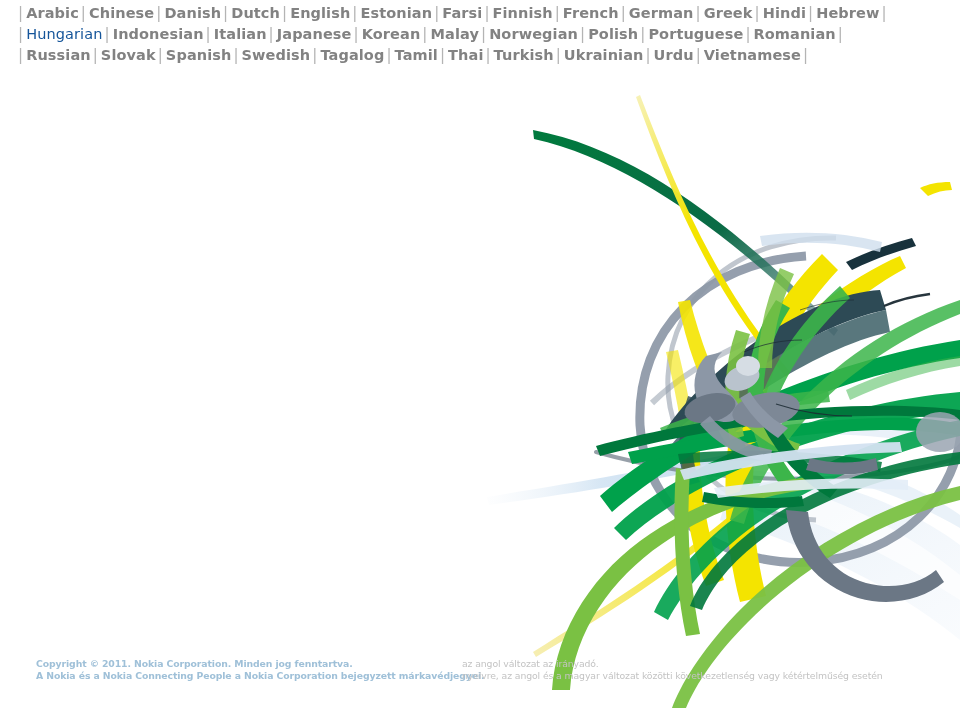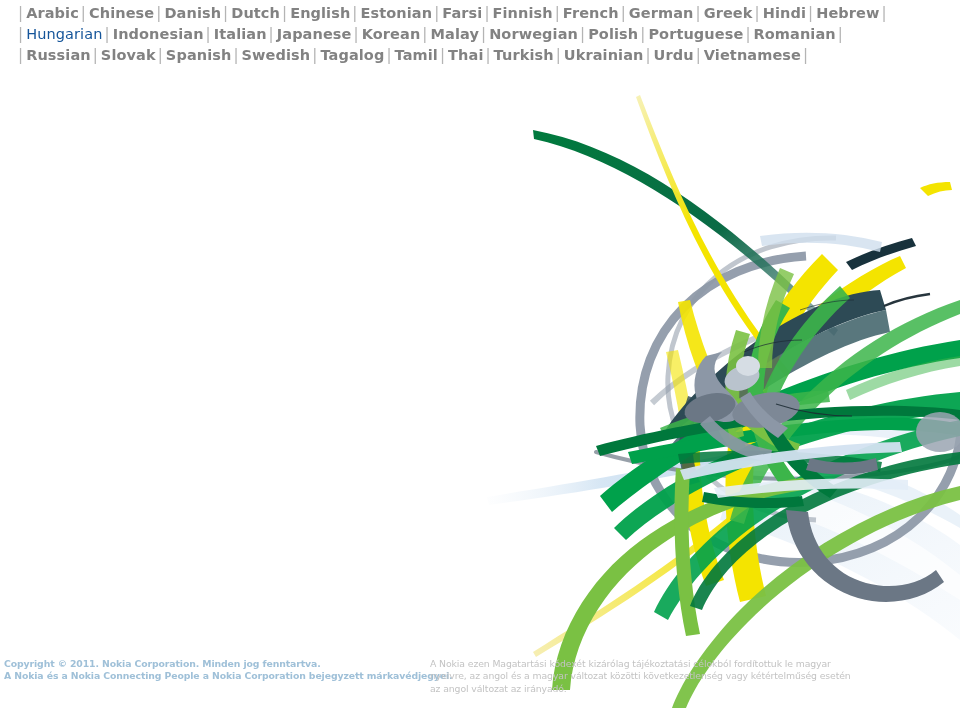--- a/index.html
+++ b/index.html
@@ -87,21 +87,21 @@
   #footer-right {
     position: absolute;
     left: 430px;
     top: 12px;
     width: 440px;
     font-size: 9.3px;
     line-height: 12.4px;
     color: #c3c3c3;
     letter-spacing: -0.1px;
   }
-  .fline { display: block; white-space: nowrap; }
+  .fline { display: block; white-space: nowrap; margin-left: 32px; }
 </style>
 </head>
 <body>
 
 <div id="artwork">
   <svg width="960" height="708" viewBox="0 0 960 708" xmlns="http://www.w3.org/2000/svg">
     <defs>
       <linearGradient id="gDkGreenFade" x1="0" y1="0" x2="1" y2="1">
         <stop offset="0" stop-color="#007a3d"></stop>
         <stop offset="0.55" stop-color="#0b6b46"></stop>
@@ -255,17 +255,16 @@
   <div class="lang-row" id="lang-row-1"><span class="lang-sep">|</span><span class="lang-link is-current">Hungarian</span><span class="lang-sep">|</span><span class="lang-link">Indonesian</span><span class="lang-sep">|</span><span class="lang-link">Italian</span><span class="lang-sep">|</span><span class="lang-link">Japanese</span><span class="lang-sep">|</span><span class="lang-link">Korean</span><span class="lang-sep">|</span><span class="lang-link">Malay</span><span class="lang-sep">|</span><span class="lang-link">Norwegian</span><span class="lang-sep">|</span><span class="lang-link">Polish</span><span class="lang-sep">|</span><span class="lang-link">Portuguese</span><span class="lang-sep">|</span><span class="lang-link">Romanian</span><span class="lang-sep">|</span></div>
   <div class="lang-row" id="lang-row-2"><span class="lang-sep">|</span><span class="lang-link">Russian</span><span class="lang-sep">|</span><span class="lang-link">Slovak</span><span class="lang-sep">|</span><span class="lang-link">Spanish</span><span class="lang-sep">|</span><span class="lang-link">Swedish</span><span class="lang-sep">|</span><span class="lang-link">Tagalog</span><span class="lang-sep">|</span><span class="lang-link">Tamil</span><span class="lang-sep">|</span><span class="lang-link">Thai</span><span class="lang-sep">|</span><span class="lang-link">Turkish</span><span class="lang-sep">|</span><span class="lang-link">Ukrainian</span><span class="lang-sep">|</span><span class="lang-link">Urdu</span><span class="lang-sep">|</span><span class="lang-link">Vietnamese</span><span class="lang-sep">|</span></div>
 </nav>
 
 <footer id="footer">
   <div id="footer-left">
     <span class="fline">Copyright © 2011. Nokia Corporation. Minden jog fenntartva.</span>
     <span class="fline">A Nokia és a Nokia Connecting People a Nokia Corporation bejegyzett márkavédjegyei.</span>
   </div>
   <div id="footer-right">
-    <span class="fline">A Nokia ezen Magatartási kódexét kizárólag tájékoztatási célokból fordítottuk le magyar</span>
+    <span class="fline">az angol változat az irányadó.</span>
     <span class="fline">nyelvre, az angol és a magyar változat közötti következetlenség vagy kétértelműség esetén</span>
-    <span class="fline">az angol változat az irányadó.</span>
   </div>
 </footer>
 
 </body></html>

